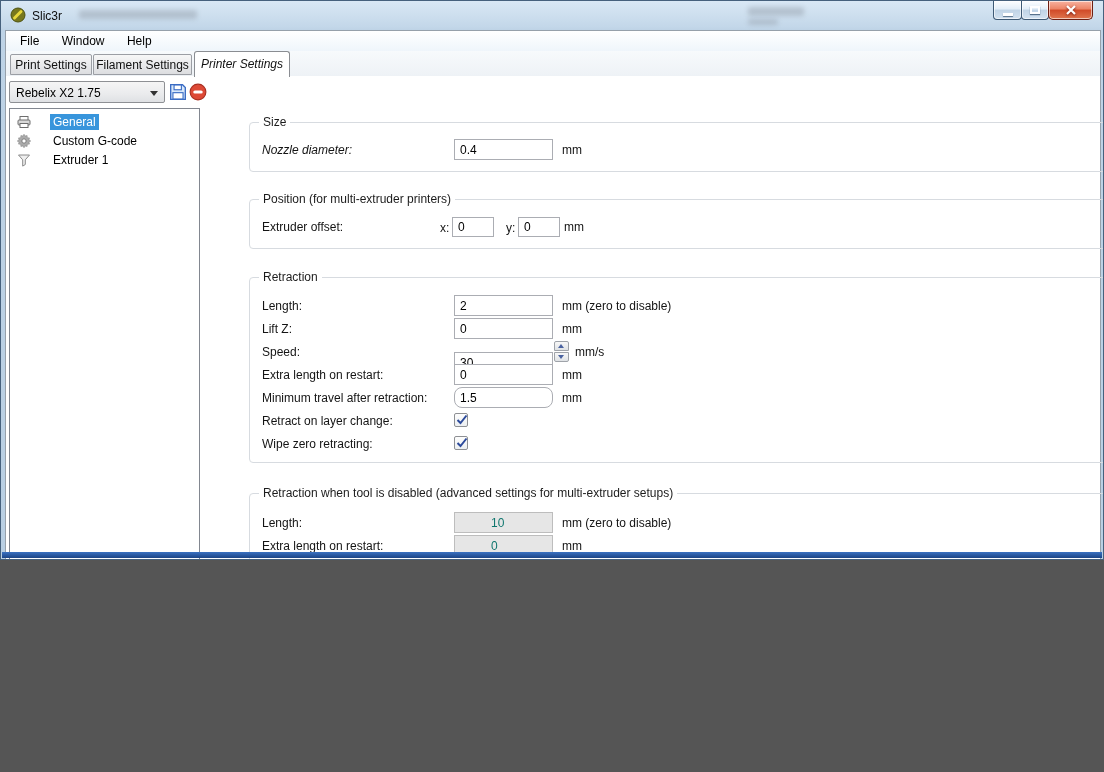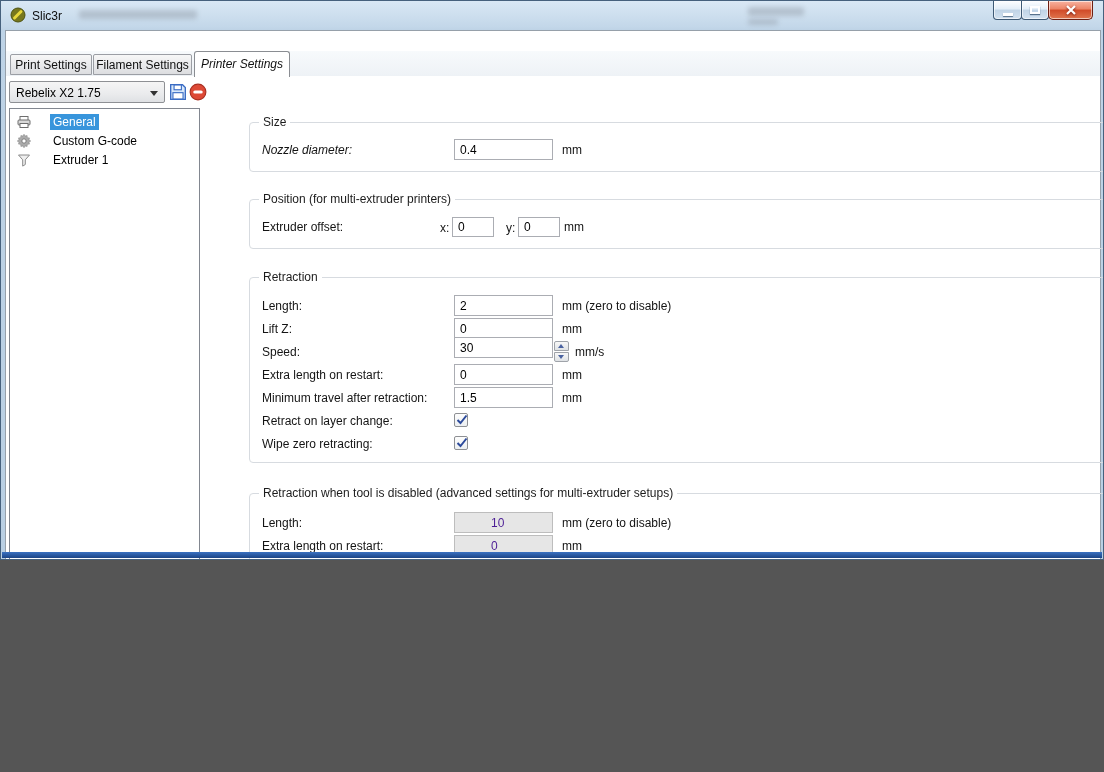--- a/index.html
+++ b/index.html
@@ -55,21 +55,21 @@
   .ti-label{ padding:1px 3px; }
   .tree-item.selected .ti-label{ background:#3895dc; color:#fff; }
   
   .groupbox{ position:absolute; left:217px; width:860px; border:1px solid #d7dbe0; border-radius:4px;margin-left:26px; }
   .gb-title{ position:absolute; top:-8px; left:9px; background:#fff; padding:0 4px; font-size:12px; color:#1c1c1c; }
   .row-label{ position:absolute; left:12px; font-size:12px; color:#141414; white-space:nowrap; }
   .inline-label{ position:absolute; font-size:12px; color:#141414; }
   .field{ position:absolute; height:21px; width:99px; border:1px solid #abadb3;
     font-family:"Liberation Sans",sans-serif; font-size:12px; padding:1px 5px; background:#fff; color:#000; }
   .field.small{ width:42px; height:20px; }
-  .field.disabled{ background:#e6e6e6; color:#4c1d95; border-color:#bdbdbd;padding-left:36px; }
+  .field.disabled{ background:#e6e6e6; color:#0f766e; border-color:#bdbdbd;padding-left:36px; }
   .unit{ position:absolute; font-size:12px; color:#141414; white-space:nowrap; }
   .checkbox{ position:absolute; left:204px; width:14px; height:14px; border:1px solid #8e9094;
     border-radius:2px; background:linear-gradient(180deg,#fdfdfd,#eceff1); }
   .checkbox svg{ display:none; position:absolute; left:0px; top:-1px; }
   .checkbox.checked svg{ display:block; }
   .spinner{ position:absolute; left:304px; width:15px; height:22px; }
   .spin-btn{ position:absolute; left:0; width:15px; height:10px; border:1px solid #9fa3a9;
     background:linear-gradient(180deg,#f8f8f8,#dfe2e5); }
   .spin-up{ top:0; border-radius:2px 2px 0 0; }
   .spin-down{ top:11px; border-radius:0 0 2px 2px; }
@@ -112,20 +112,25 @@
       <div class="cap-btn cap-close">
         <svg width="12" height="10" viewBox="0 0 12 10" style="filter:drop-shadow(0 1px 1px #7c1f14);">
           <path d="M2 1 L10 9 M10 1 L2 9" stroke="#ffffff" stroke-width="2.2"></path>
         </svg>
       </div>
     </div>
   </div>
 
   <div class="client">
 
+    <div class="menubar">
+      <span class="menu-item">File</span>
+      <span class="menu-item">Window</span>
+      <span class="menu-item">Help</span>
+    </div>
 
     <div class="tabstrip">
       <div class="tab" style="left:4px; width:82px;">Print Settings</div>
       <div class="tab" style="left:87px; width:99px;">Filament Settings</div>
       <div class="tab active" style="left:188px; width:96px;">Printer Settings</div>
     </div>
 
     <div class="page">
 
       <div class="combo">
@@ -192,33 +197,33 @@
 
         <span class="row-label" style="top:21px;">Length:</span>
         <input class="field" style="left: 204px; top: 17px;" value="2">
         <span class="unit" style="left:312px; top:21px;">mm (zero to disable)</span>
 
         <span class="row-label" style="top:44px;">Lift Z:</span>
         <input class="field" style="left: 204px; top: 40px;" value="0">
         <span class="unit" style="left:312px; top:44px;">mm</span>
 
         <span class="row-label" style="top:67px;">Speed:</span>
-        <input class="field" style="left: 204px; top: 59px;" value="30">
+        <input class="field" style="left: 204px; top: 74px;" value="30">
         <span class="spinner" style="top:63px;">
           <span class="spin-btn spin-up"></span>
           <span class="spin-btn spin-down"></span>
         </span>
         <span class="unit" style="left:325px; top:67px;">mm/s</span>
 
         <span class="row-label" style="top:90px;">Extra length on restart:</span>
         <input class="field" style="left: 204px; top: 86px;" value="0">
         <span class="unit" style="left:312px; top:90px;">mm</span>
 
         <span class="row-label" style="top:113px;">Minimum travel after retraction:</span>
-        <input class="field" style="left: 204px; top: 109px;" value="1.5">
+        <input class="field" style="left: 204px; top: 109px; border-radius: 8px;" value="1.5">
         <span class="unit" style="left:312px; top:113px;">mm</span>
 
         <span class="row-label" style="top:136px;">Retract on layer change:</span>
         <span class="checkbox checked" style="top:135px;">
           <svg width="14" height="14" viewBox="0 0 14 14">
             <polyline points="2.5,7 5.5,10 11.5,2.5" fill="none" stroke="#2c4a9b" stroke-width="2"></polyline>
           </svg>
         </span>
 
         <span class="row-label" style="top:159px;">Wipe zero retracting:</span>

